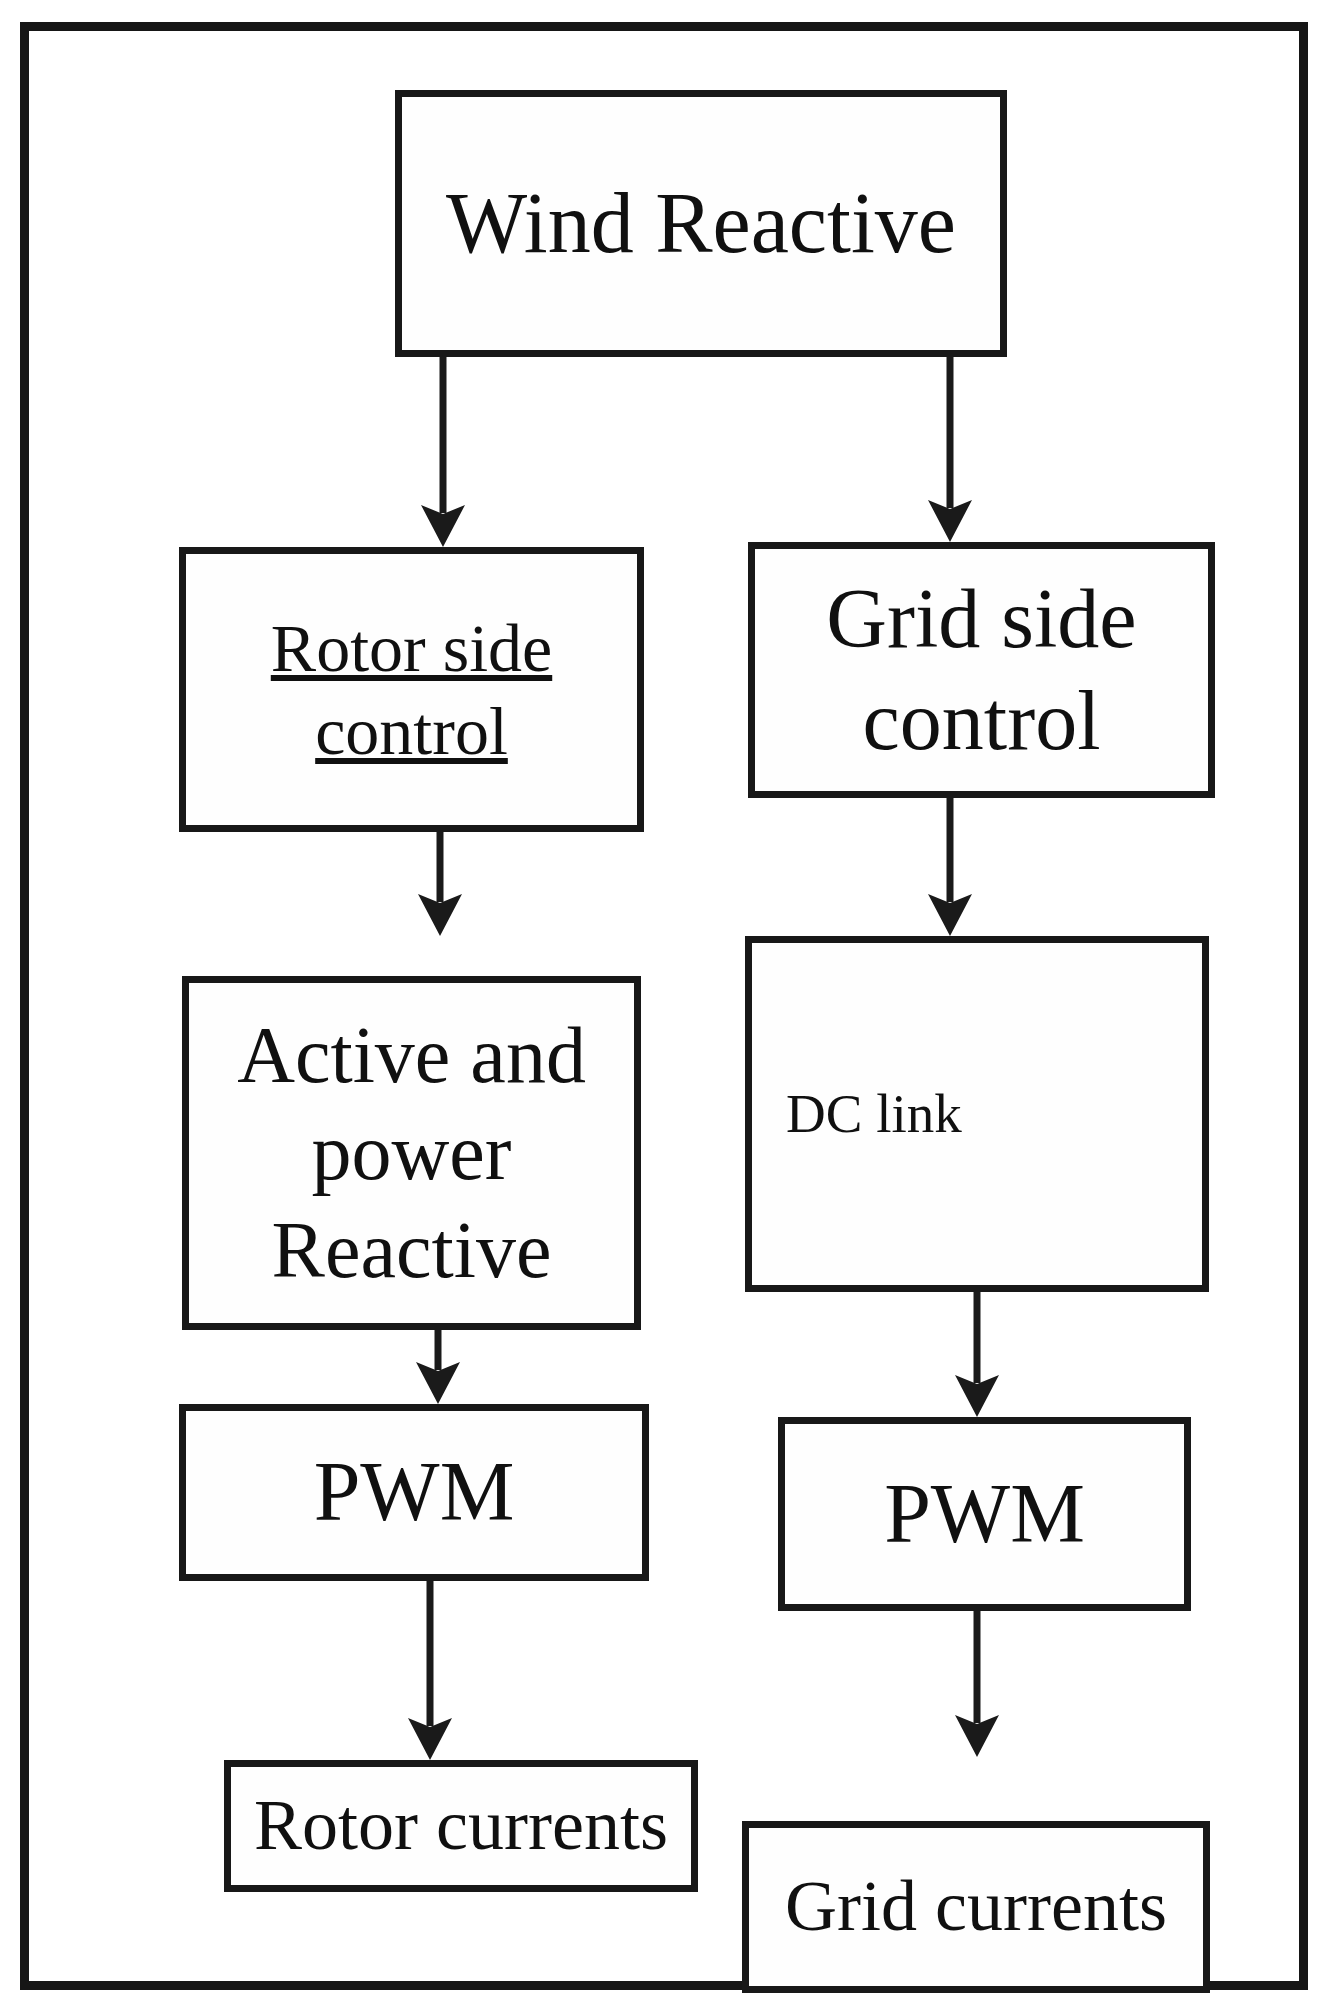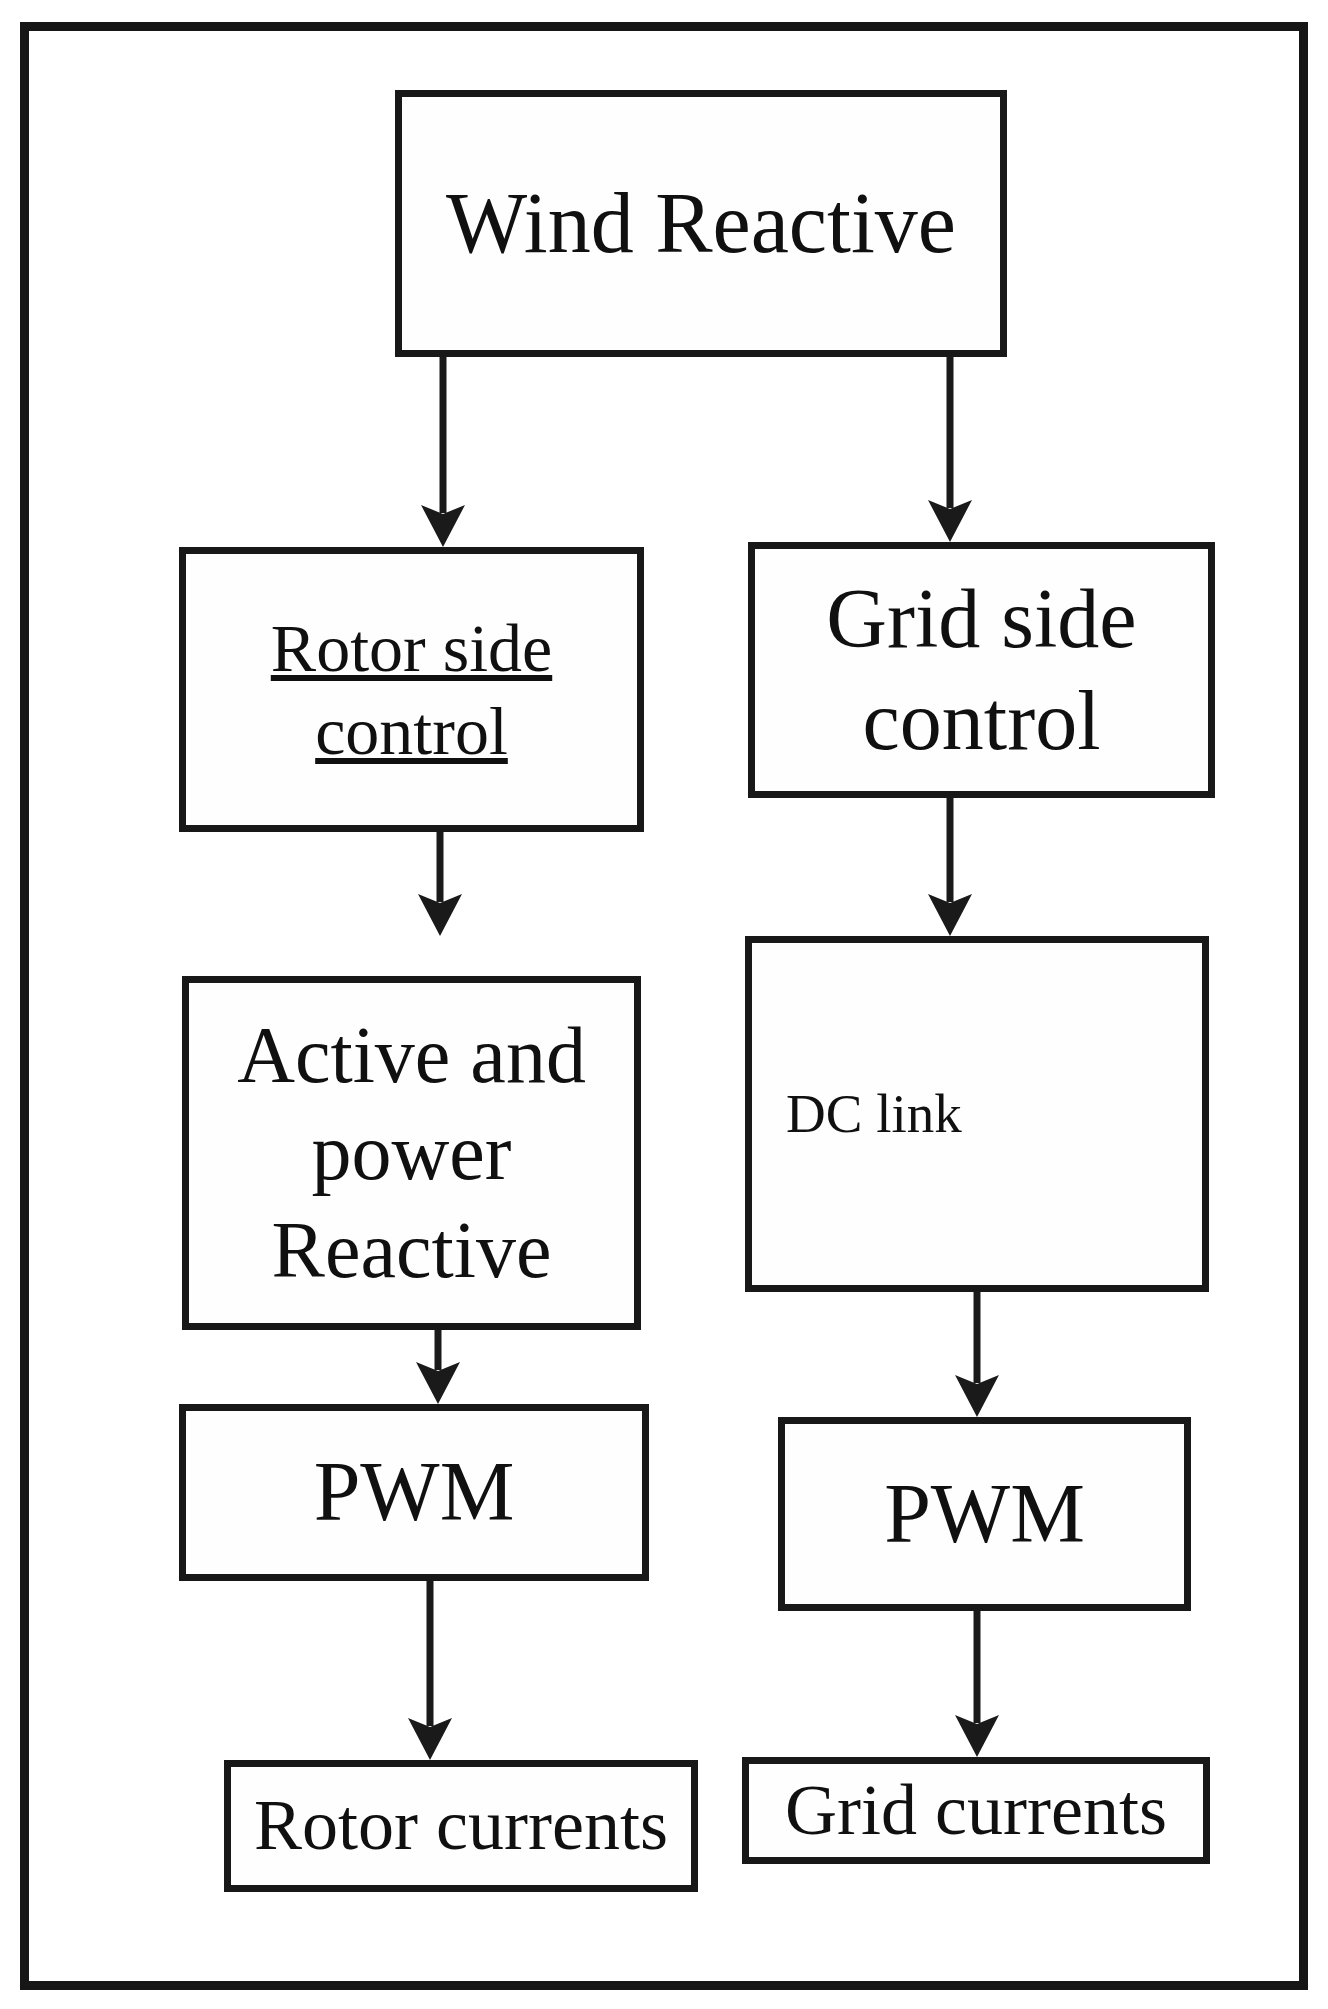--- a/index.html
+++ b/index.html
@@ -58,21 +58,21 @@
   
   #n-wind-turbine      { left: 395px; top:   90px; width: 612px; height: 267px; font-size: 86px; }
   #n-rotor-side        { left: 179px; top:  547px; width: 465px; height: 285px; font-size: 68px; text-decoration: underline; }
   #n-grid-side         { left: 748px; top:  542px; width: 467px; height: 256px; font-size: 84px; }
   #n-active-reactive   { left: 182px; top:  936px; width: 459px; height: 354px; font-size: 80px; line-height: 1.2; margin-top: 40px; }
   #n-dc-link           { left: 745px; top:  936px; width: 464px; height: 356px; font-size: 55px;
                          align-items: flex-start; text-align: left; padding-left: 34px; }
   #n-pwm-rotor         { left: 179px; top: 1404px; width: 470px; height: 177px; font-size: 84px; }
   #n-pwm-grid          { left: 778px; top: 1417px; width: 413px; height: 194px; font-size: 84px; }
   #n-rotor-currents    { left: 180px; top: 1760px; width: 474px; height: 132px; font-size: 72px; margin-left: 44px; }
-  #n-grid-currents     { left: 742px; top: 1757px; width: 468px; height: 107px; font-size: 72px; }
+  #n-grid-currents     { left: 742px; top: 1821px; width: 468px; height: 172px; font-size: 72px; }
 </style>
 </head>
 <body>
 
 <div class="canvas">
 
   <div class="outer-frame"></div>
 
   <svg class="edges-layer" viewBox="0 0 1328 2009" xmlns="http://www.w3.org/2000/svg" aria-hidden="true">
 

